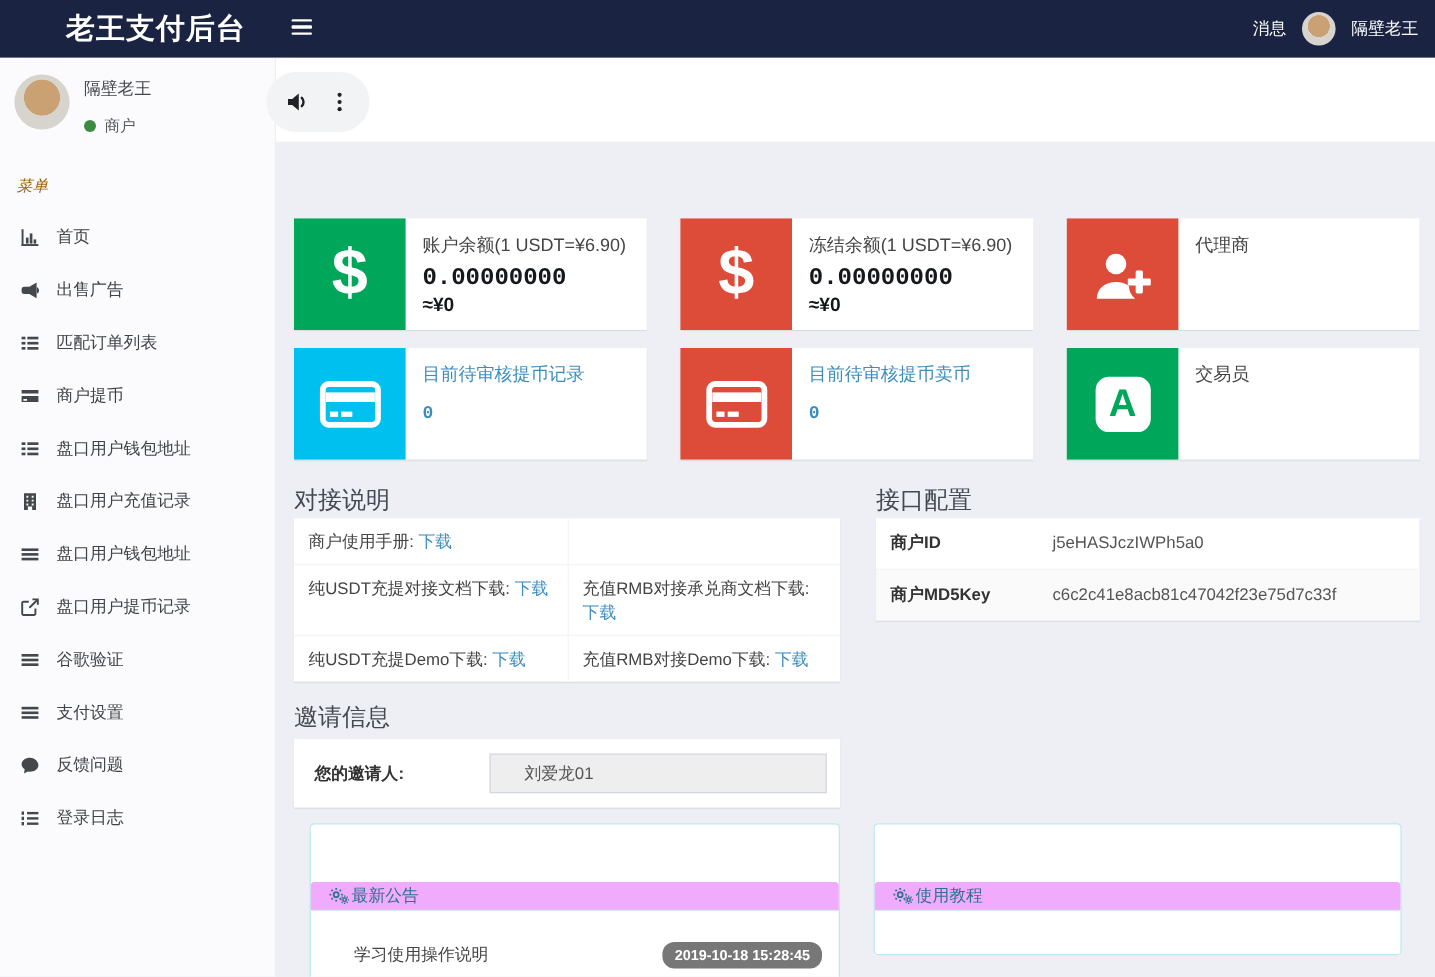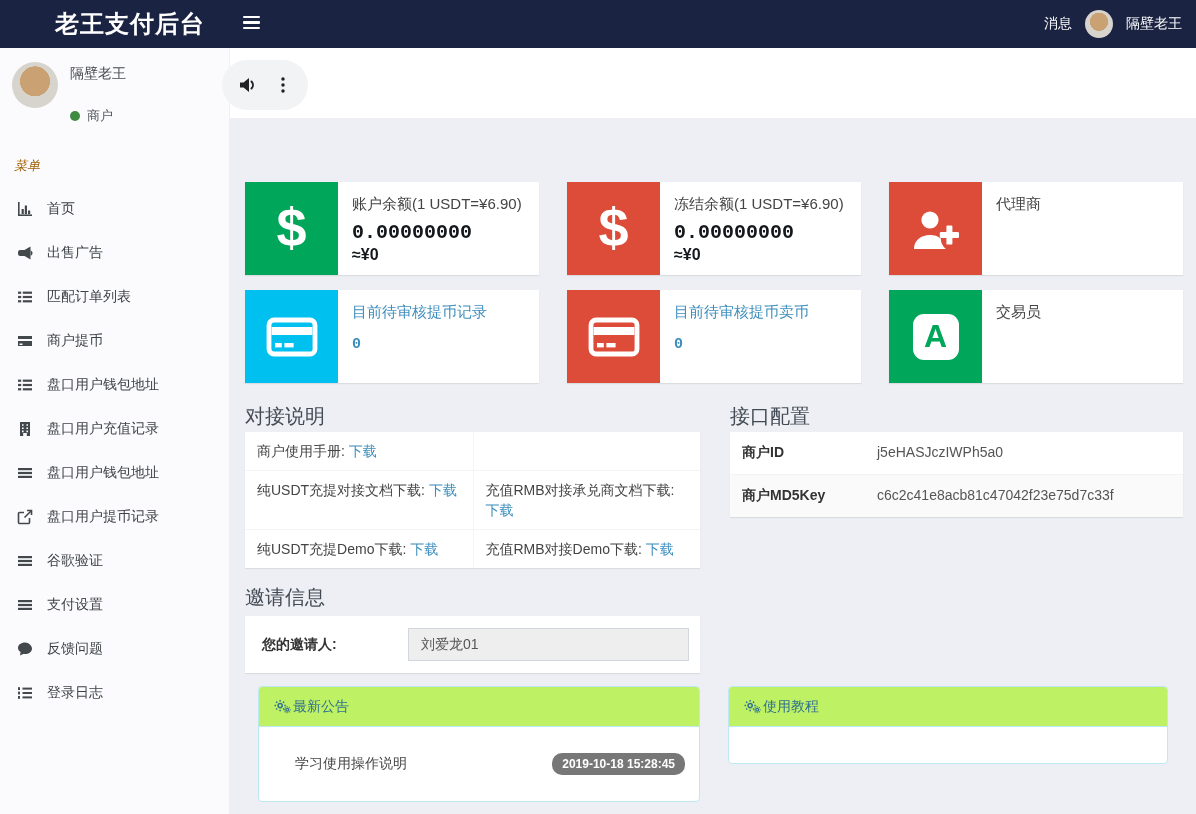--- a/index.html
+++ b/index.html
@@ -18,21 +18,21 @@
                 background: radial-gradient(circle at 50% 42%, #caa173 0 42%, #d7d3cd 43% 100%); }
   .nav-user { color:#fff; font-size:14px; cursor:pointer; }
 
   
   .sidebar { position:absolute; top:48px; left:0; width:230px; height:766px; background:#fbfbfd; border-right:1px solid #f0f0f2; }
   .user-panel { display:flex; padding:14px 15px 14px 12px; }
   .avatar { width:46px; height:46px; border-radius:50%; flex:none;
             background: radial-gradient(circle at 50% 42%, #caa173 0 42%, #d7d3cd 43% 100%); }
   .user-info { margin-left:12px; padding-top:3px; }
   .user-name { font-size:14px; color:#43474c; }
-  .user-status { display:flex; align-items:center; margin-top:24px; font-size:13px; color:#55595e; }
+  .user-status { display:flex; align-items:center; margin-top:13px; font-size:13px; color:#55595e; }
   .status-dot { width:10px; height:10px; border-radius:50%; background:#3d8b40; margin-right:7px; }
   .menu-label { margin-top:18px; padding-left:14px; font-size:13px; color:#a16207;font-style:italic; }
   .menu { list-style:none; margin:12px 0 0; padding:0; }
   .menu li { height:44px; display:flex; align-items:center; padding-left:16px; gap:13px;
              font-size:14px; color:#3f4347; cursor:pointer;text-align:center; }
   .micon { width:18px; height:16px; display:inline-flex; justify-content:center; color:#43484d; flex:none; }
   .micon svg { width:16px; height:16px; }
 
   
   .content-strip { position:absolute; left:230px; top:48px; width:966px; height:70px; background:#ffffff; }
@@ -67,26 +67,26 @@
   .dlink { color:#3c8dbc; text-decoration:none; cursor:pointer; }
 
   .config-row { display:flex; padding:12px 12px; font-size:14px; }
   .config-row + .config-row { border-top:1px solid #f4f4f4; background:#fafafa; }
   .config-label { width:135px; font-weight:bold; color:#333; flex:none; }
   .config-value { color:#555; }
 
   .invite-box { display:flex; align-items:center; padding-left:17px; }
   .invite-label { width:146px; font-size:14px; font-weight:bold; color:#333; flex:none; }
   .invite-input { width:281px; height:33px; background:#eee; border:1px solid #d2d6de;
-                  font-size:14px; color:#555; display:flex; align-items:center; padding-left:12px; }
+                  font-size:14px; color:#555; display:flex; align-items:center; padding-left:28px; }
 
   
   .panel { position:absolute; background:#fff; border:1px solid #bce8f1; border-radius:4px; }
-  .panel-heading { height:40px; background:#bef264; color:#31708f; border-bottom:1px solid #bce8f1;
-                   border-radius:3px 3px 0 0; display:flex; align-items:center; padding:0 15px; font-size:14px; }
+  .panel-heading { height:24px; background:#f0abfc; color:#31708f; border-bottom:1px solid #bce8f1;
+                   border-radius:3px 3px 0 0; display:flex; align-items:center; padding:0 15px; font-size:14px;margin-top:48px; }
   .panel-heading .cogs { display:inline-flex; margin-right:2px; color:#31708f; }
   .panel-body-row { height:74px; display:flex; align-items:center; justify-content:space-between;
                     padding:0 14px 0 36px; font-size:14px; color:#444; cursor:pointer; }
   .time-badge { background:#777; color:#fff; font-size:12px; font-weight:bold; padding:4px 10px;
                 border-radius:10px; white-space:nowrap; }
   .panel-body-empty { height:36px; }
 </style>
 </head>
 <body>
 

